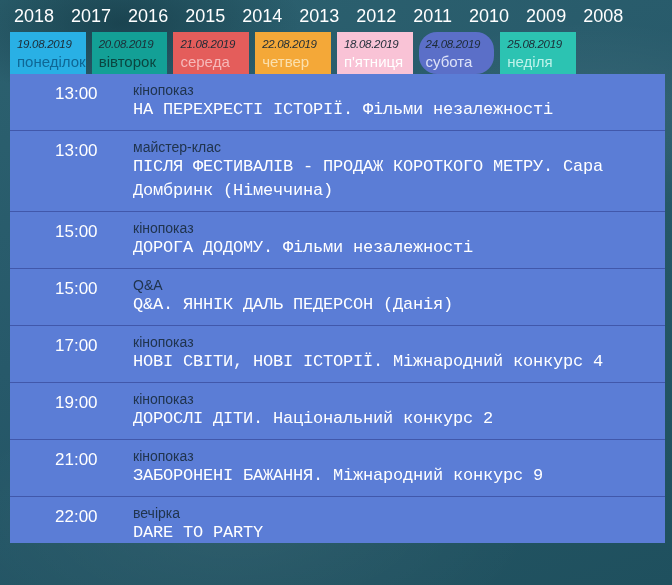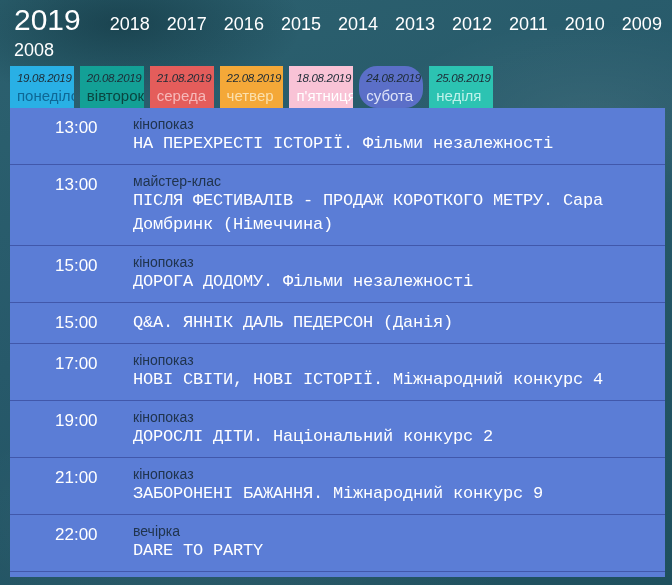--- a/index.html
+++ b/index.html
@@ -20,21 +20,21 @@
   .years{
     padding:3px 0 0 14px;width:650px;
     display:flex;flex-wrap:wrap;align-items:baseline;
     column-gap:17px;row-gap:0;
     color:var(--year-color,#fff);
   }
   .year{font-size:18px;line-height:26px;cursor:pointer;white-space:nowrap;}
   .year.selected{font-size:30px;line-height:34px;margin-right:12px;}
 
   
-  .tabs{display:flex;gap:6px;margin:3px 0 0 10px;width:483px;}
+  .tabs{display:flex;gap:6px;margin:3px 0 0 10px;width:566px;}
   .tab{
     flex:1;height:42px;box-sizing:border-box;
     padding:5px 0 0 7px;cursor:pointer;overflow:hidden;
   }
   .tab-date{
     font-style:italic;font-size:11.5px;line-height:15px;letter-spacing:-0.3px;
     color:var(--tab-date-color,#1d2b36);white-space:nowrap;
   }
   .tab-day{font-size:15px;line-height:18px;margin-top:1px;white-space:nowrap;}
 
@@ -62,21 +62,20 @@
     font-size:17px;line-height:24px;letter-spacing:-0.2px;
     color:var(--title-color,#fff);
     font-family:Liberation Mono, monospace;
   }
 </style>
 </head>
 <body>
 
 <div class="screen">
   <div class="years">
-      <div class="year selected">2019</div>
       <div class="year">2018</div>
       <div class="year">2017</div>
       <div class="year">2016</div>
       <div class="year">2015</div>
       <div class="year">2014</div>
       <div class="year">2013</div>
       <div class="year">2012</div>
       <div class="year">2011</div>
       <div class="year">2010</div>
       <div class="year">2009</div>
@@ -130,20 +129,21 @@
       <div class="row">
     <div class="row-time">15:00</div>
     <div class="row-main">
       <div class="row-category">кінопоказ</div>
       <div class="row-title">ДОРОГА ДОДОМУ. Фільми незалежності</div>
     </div>
   </div>
       <div class="row">
     <div class="row-time">15:00</div>
     <div class="row-main">
+      <div class="row-category">Q&amp;A</div>
       <div class="row-title">Q&amp;A. ЯННІК ДАЛЬ ПЕДЕРСОН (Данія)</div>
     </div>
   </div>
       <div class="row">
     <div class="row-time">17:00</div>
     <div class="row-main">
       <div class="row-category">кінопоказ</div>
       <div class="row-title">НОВІ СВІТИ, НОВІ ІСТОРІЇ. Міжнародний конкурс 4</div>
     </div>
   </div>

